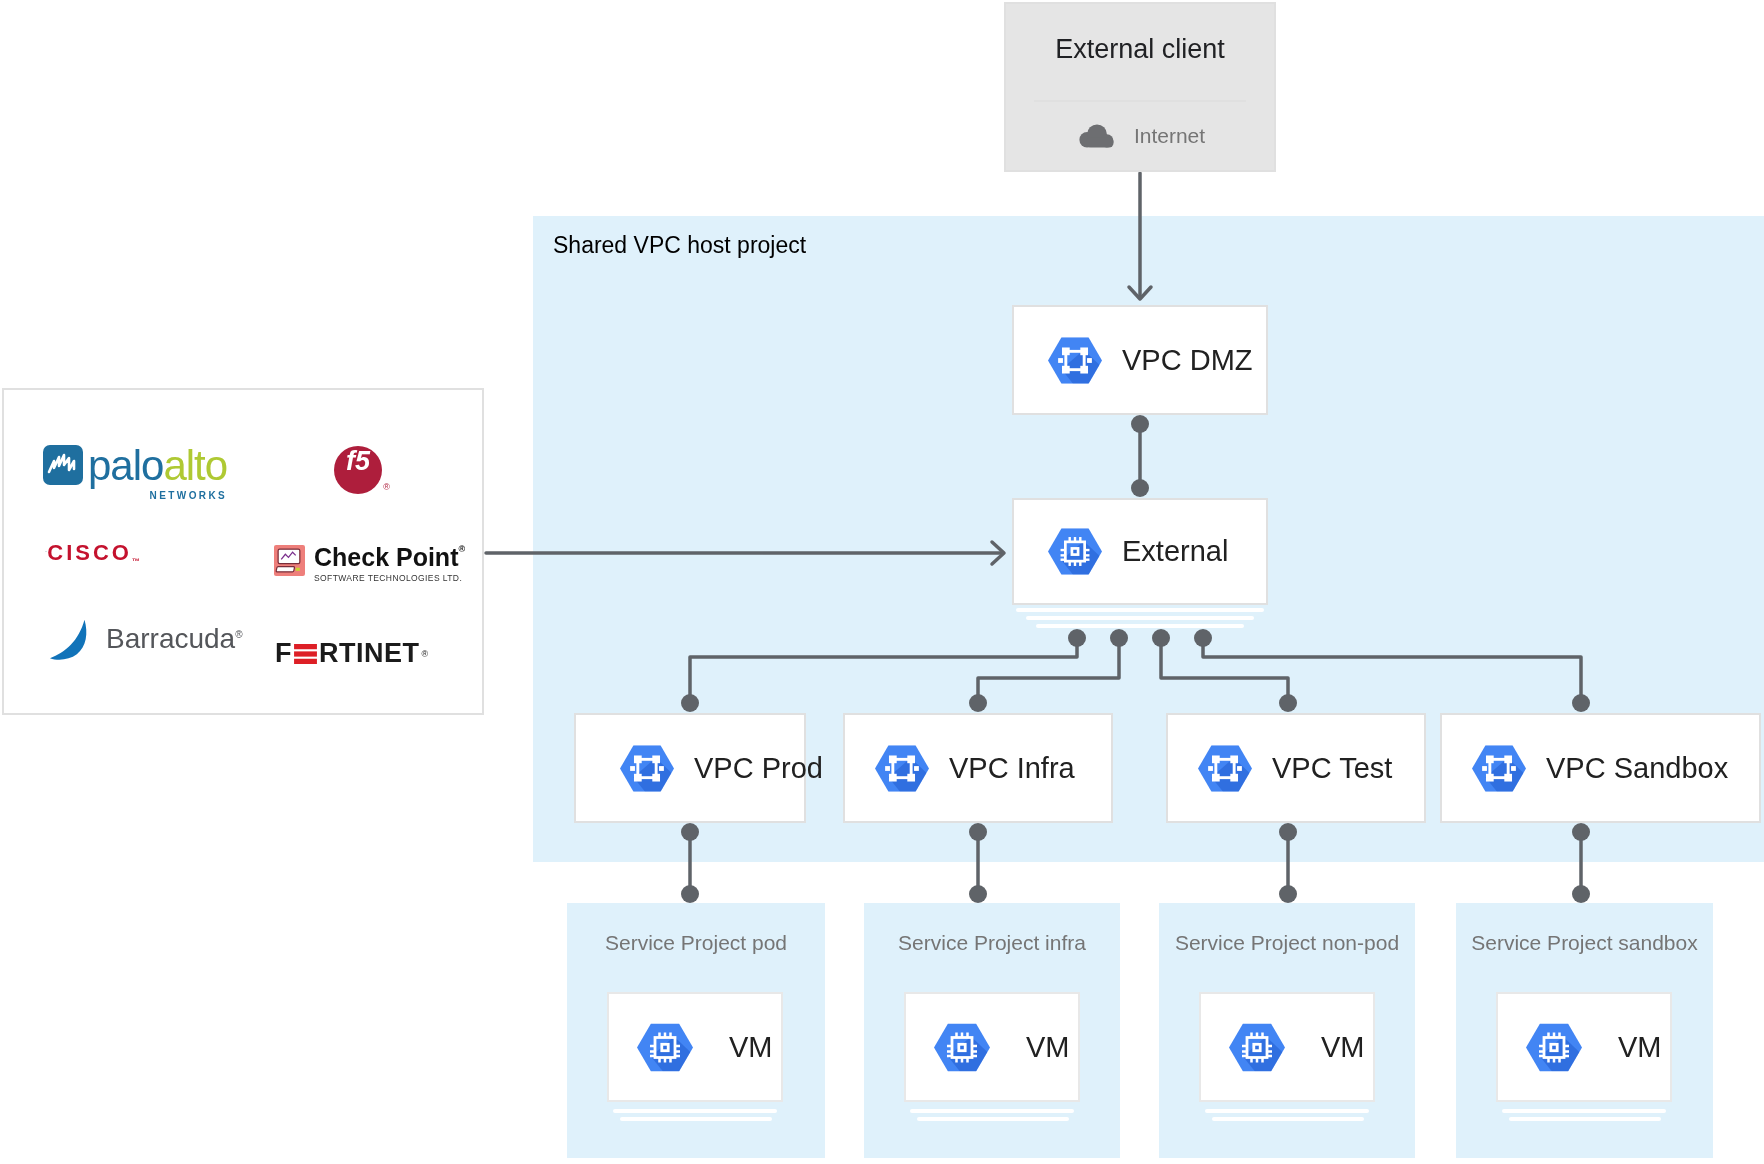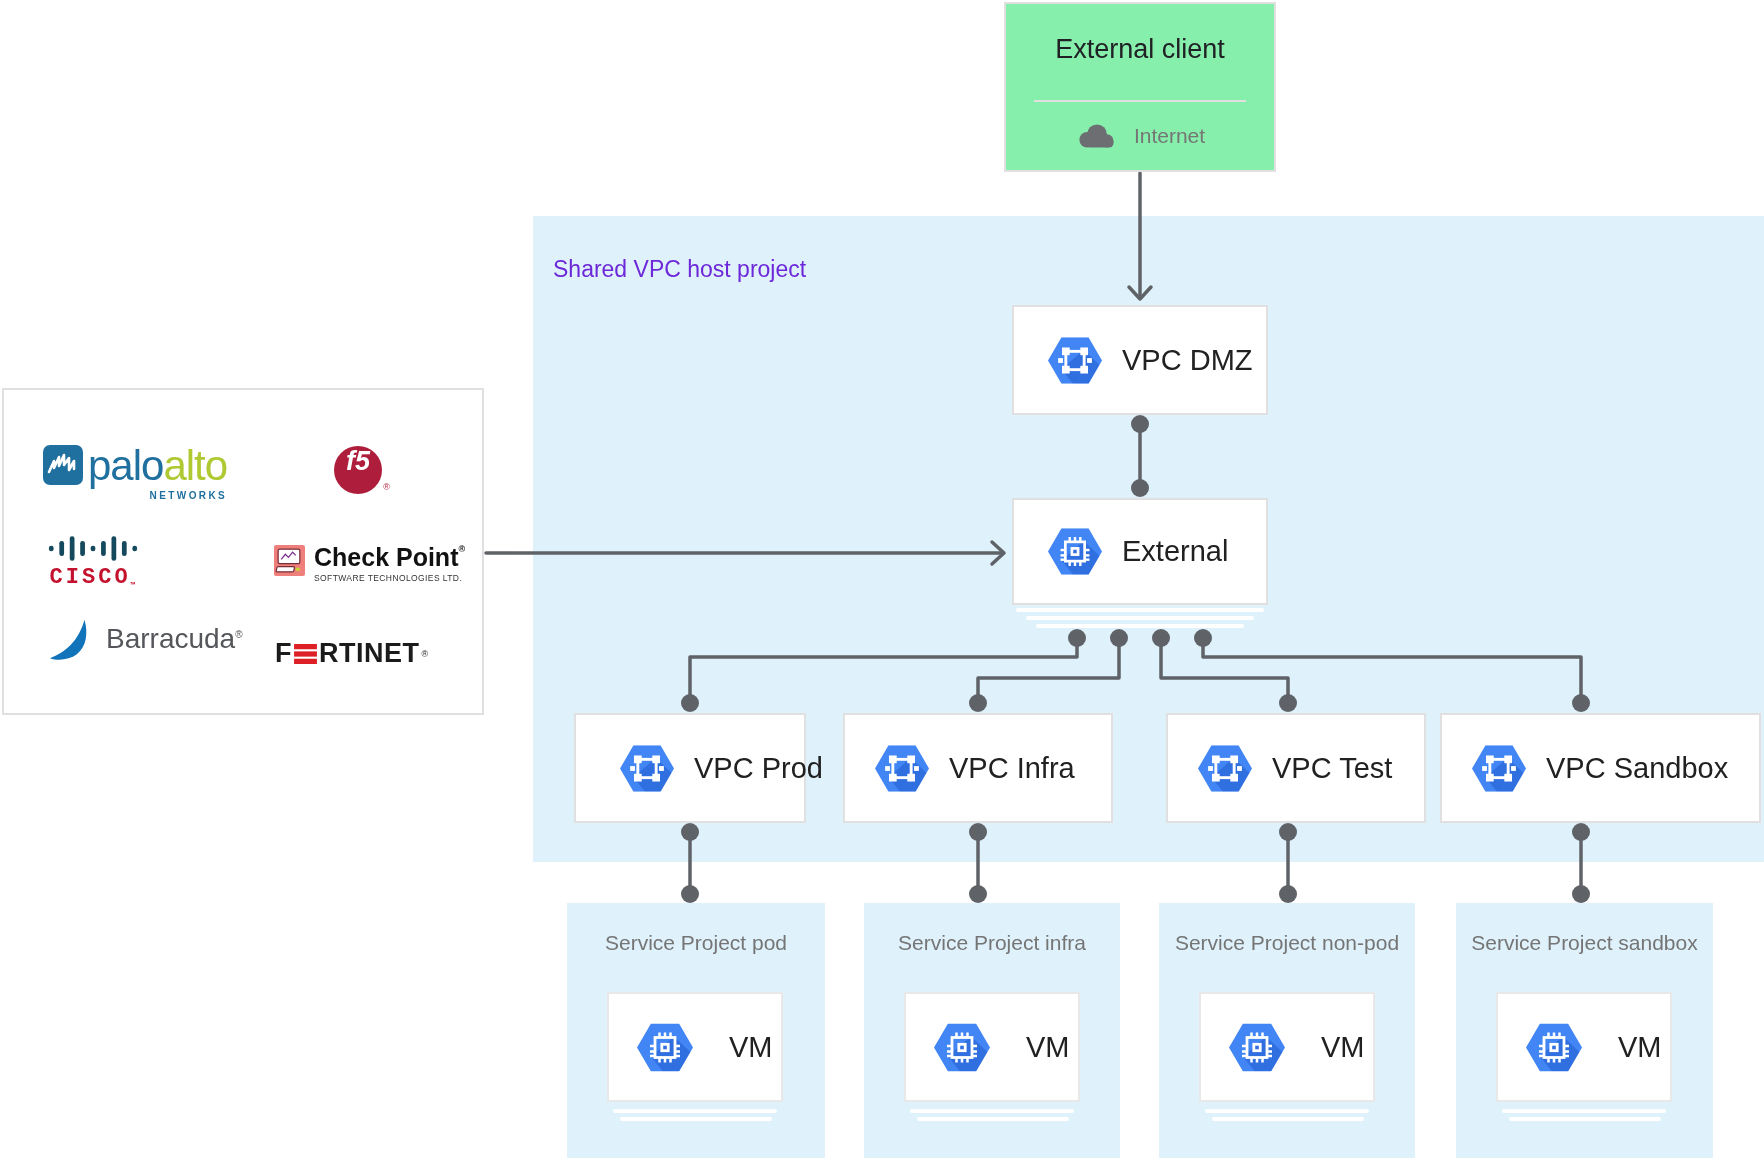--- a/index.html
+++ b/index.html
@@ -1,33 +1,33 @@
 <!DOCTYPE html>
 <html><head>
 <meta charset="utf-8">
 <style>
   html,body{margin:0;padding:0;background:#fff;}
   .canvas{position:relative;width:1764px;height:1164px;background:#fff;overflow:hidden;
           font-family:"Liberation Sans",sans-serif;color:#212121;}
 
   
   .host-region{position:absolute;left:533px;top:216px;width:1231px;height:646px;background:#DFF1FB;}
-  .region-label{position:absolute;left:20px;top:40px;font-size:23px;color:#6d28d9;white-space:nowrap;}
+  .region-label{position:absolute;left:20px;top:16px;font-size:23px;color:#000000;white-space:nowrap;}
 
   
   .wires{position:absolute;left:0;top:0;pointer-events:none;}
 
   
   .node{position:absolute;background:#fff;border:2px solid #E0E0E0;box-sizing:border-box;
         display:flex;align-items:center;}
   .hex{flex:none;margin-left:30px;width:54px;height:47px;}
   .node-label{margin-left:20px;font-size:29px;color:#212121;white-space:nowrap;}
 
   
-  .ext{position:absolute;left:1004px;top:2px;width:272px;height:170px;background:#86efac;
+  .ext{position:absolute;left:1004px;top:2px;width:272px;height:170px;background:#e5e5e5;
        border:2px solid #E0E0E0;box-sizing:border-box;}
   .ext-title{margin-top:30px;text-align:center;font-size:27px;color:#202124;}
   .ext-div{position:absolute;left:28px;right:28px;top:96px;height:2px;background:#E0E0E0;}
   .ext-row{position:absolute;left:0;top:108px;width:100%;height:48px;display:flex;
            align-items:center;justify-content:center;gap:15px;}
   .ext-row span{font-size:21px;color:#757575;}
 
   
   .stack{position:absolute;height:4px;border-radius:2px;background:#fff;}
 
@@ -47,21 +47,21 @@
   .pa{left:39px;top:55px;display:flex;align-items:flex-start;gap:5px;}
   .pa-word{font-size:42px;font-weight:500;letter-spacing:-1px;line-height:1;}
   .pa-blue{color:#1F6F9F;}
   .pa-green{color:#AFC933;}
   .pa-sub{font-size:10px;letter-spacing:2.4px;color:#1F6F9F;text-align:right;margin-top:3px;font-weight:700;}
   .f5{left:330px;top:56px;width:48px;height:48px;}
   .f5-ball{width:48px;height:48px;border-radius:50%;background:#AE1E3C;display:flex;
            justify-content:center;}
   .f5-ball span{color:#fff;font-size:27px;font-weight:700;font-style:italic;}
   .f5-reg{position:absolute;right:-8px;bottom:2px;font-size:9px;color:#AE1E3C;}
-  .cisco{left:41px;top:146px;width:95px;display:flex;flex-direction:column;align-items:center;font-family:Liberation Mono, monospace;}
+  .cisco{left:41px;top:146px;width:95px;display:flex;align-items:center;}
   .cisco-word{margin-top:4px;font-size:22px;font-weight:700;letter-spacing:3px;color:#C4122E;}
   .cisco-tm{font-size:8px;letter-spacing:0;vertical-align:bottom;}
   .cp{left:270px;top:155px;display:flex;gap:9px;align-items:flex-start;}
   .cp-name{font-size:25px;font-weight:600;color:#111;line-height:1;white-space:nowrap;}
   .cp-reg{font-size:9px;vertical-align:top;}
   .cp-sub{font-size:8.5px;letter-spacing:.4px;color:#333;margin-top:3px;white-space:nowrap;}
   .barr{left:42px;top:226px;display:flex;align-items:center;gap:6px;}
   .barr-name{font-size:28px;color:#54565A;font-weight:500;}
   .barr-name sup{font-size:10px;color:#54565A;}
   .fort{left:271px;top:250px;display:flex;align-items:center;gap:2px;}

